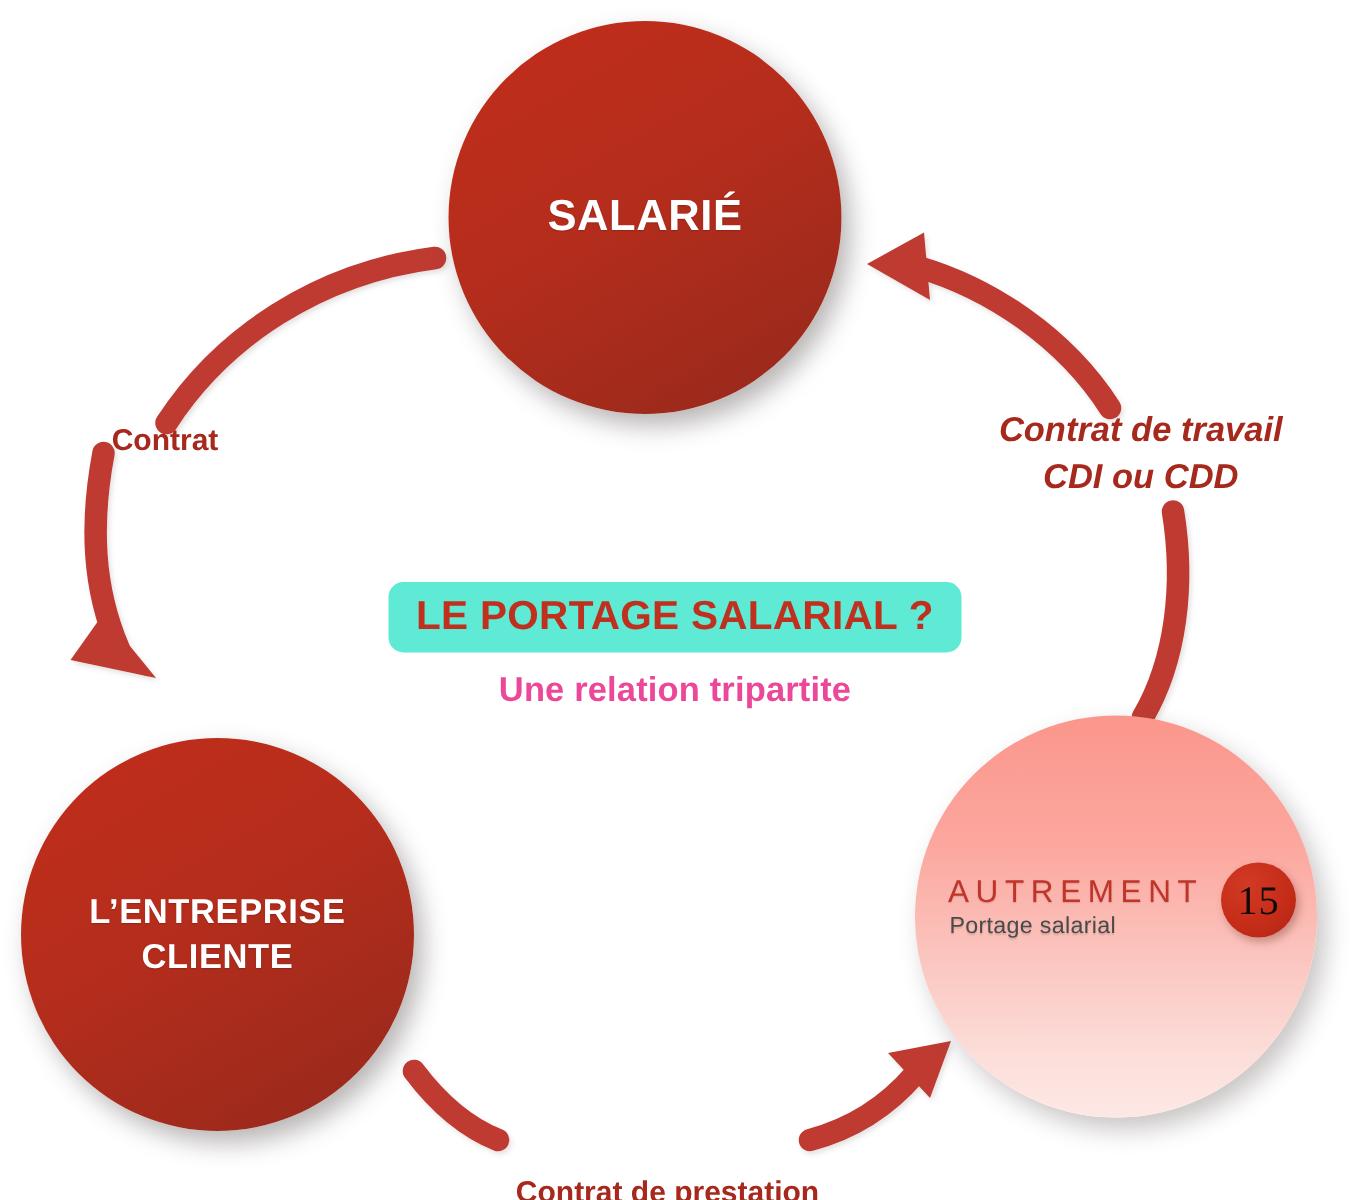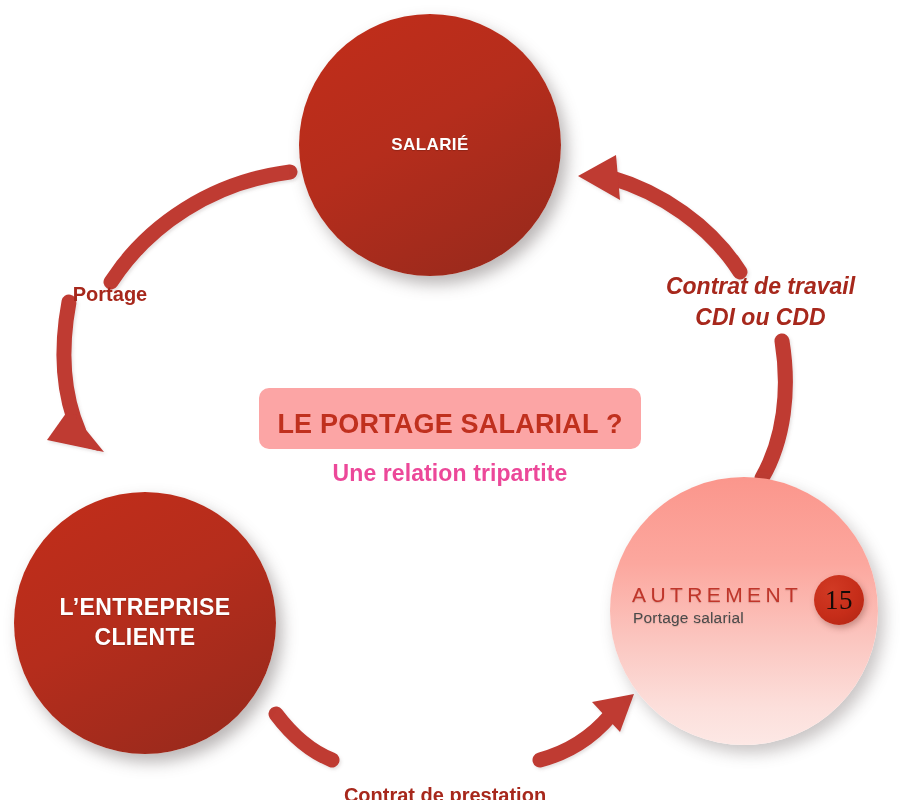--- a/index.html
+++ b/index.html
@@ -51,21 +51,21 @@
     line-height: 1.30;
     text-shadow: 0 1px 1px rgba(0,0,0,0.18);
   }
 
   #node-salarie {
     left: 299px;
     top: 14px;
     width: 262px;
     height: 262px;
   }
-  #node-salarie .node-label { font-size: 17px; }
+  #node-salarie .node-label { font-size: 29px; }
 
   #node-entreprise {
     left: 14px;
     top: 492px;
     width: 262px;
     height: 262px;
   }
   #node-entreprise .node-label { font-size: 23px; }
 
   #node-logo {
@@ -130,23 +130,23 @@
   
   #center-block {
     position: absolute;
     left: 200px;
     top: 388px;
     width: 500px;
     text-align: center;
   }
   #center-pill {
     display: inline-block;
-    background: #fca5a5;
+    background: #5eead4;
     border-radius: 10px;
-    padding: 21px 18px 9px 18px;
+    padding: 7px 18px 9px 18px;
   }
   #center-title {
     font-size: 27px;
     font-weight: bold;
     color: #c0301e;
     letter-spacing: 0.2px;
     white-space: nowrap;
   }
   #center-sub {
     margin-top: 11px;
@@ -247,21 +247,21 @@
   </div>
 
   <div id="center-block">
     <div id="center-pill">
       <span id="center-title">LE PORTAGE SALARIAL ?</span>
     </div>
     <div id="center-sub">Une relation tripartite</div>
   </div>
 
   <div class="edge-label" id="label-missions">
-    <div>Portage</div>
+    <div>Contrat</div>
   </div>
 
   <div class="edge-label" id="label-contrat-travail">
     <div>Contrat de travail</div>
     <div>CDI ou CDD</div>
   </div>
 
   <div class="edge-label" id="label-contrat-prestation">
     <div>Contrat de prestation</div>
   </div>

